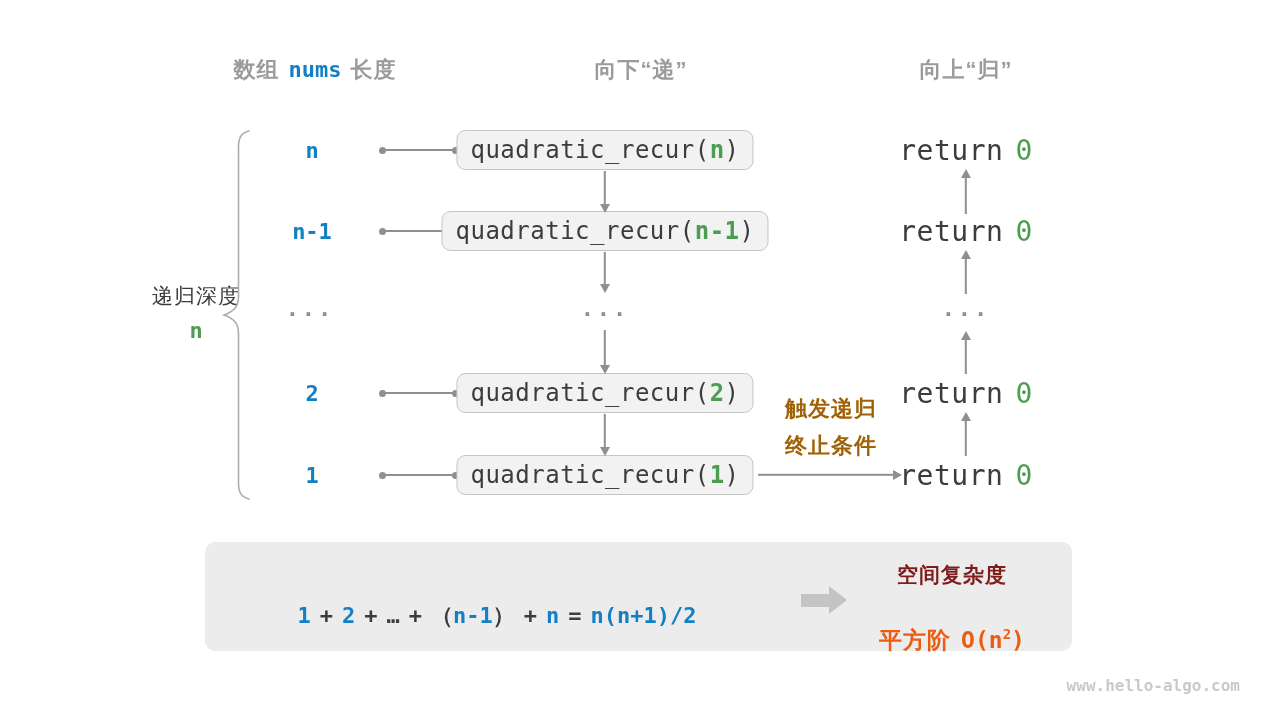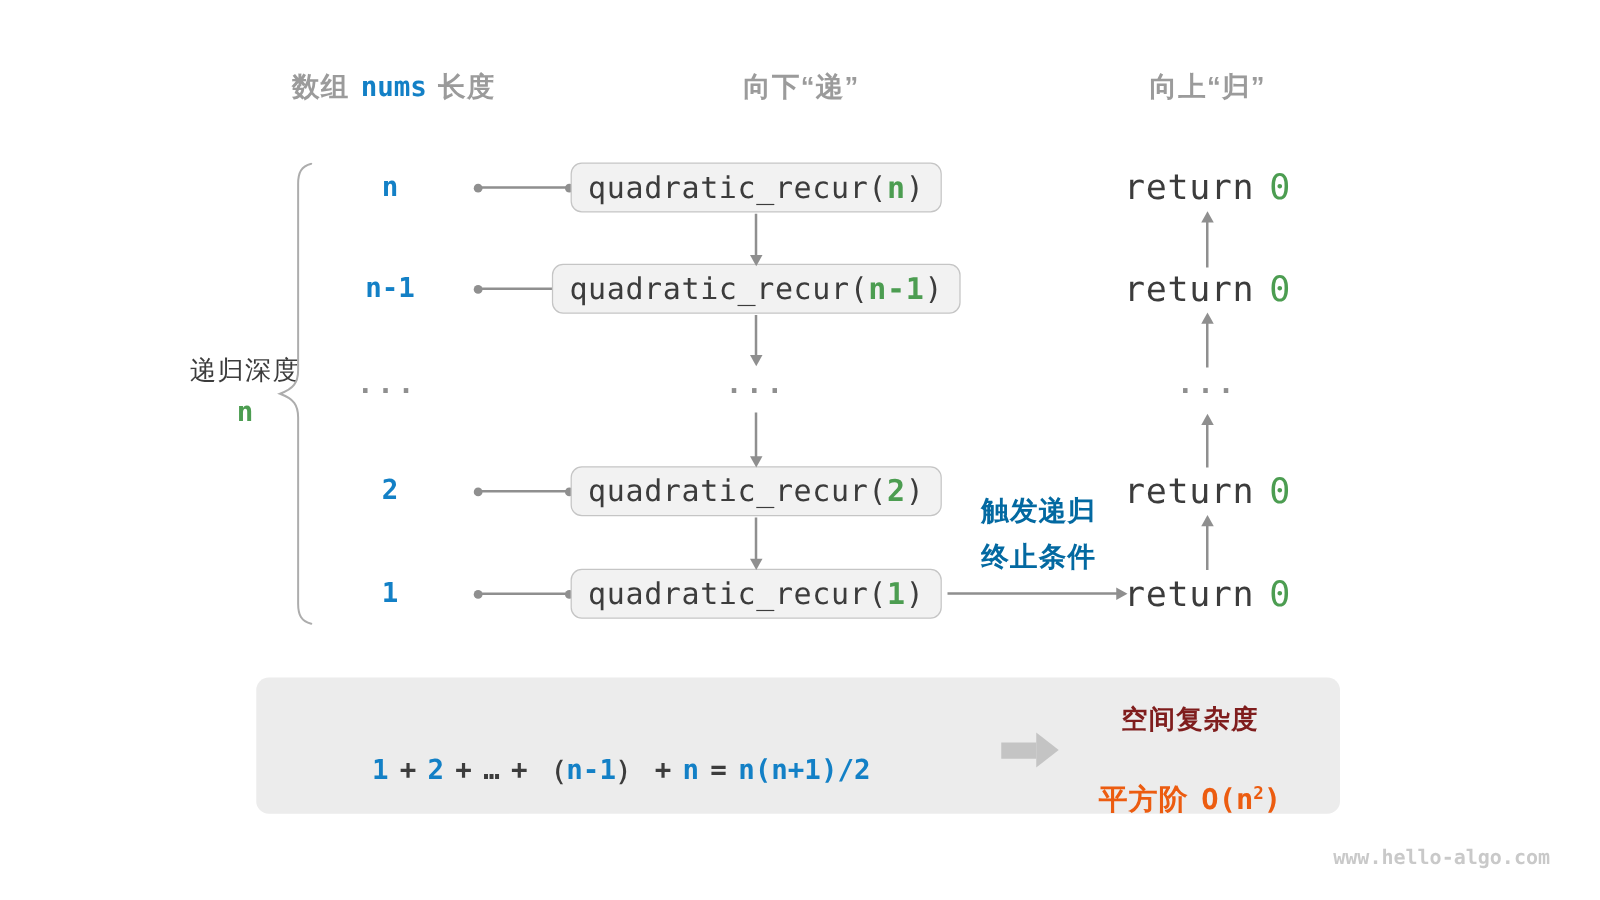--- a/index.html
+++ b/index.html
@@ -48,21 +48,21 @@
   .arrow-v.down .head { bottom:0; border-top:9px solid #8f8f8f; }
   .arrow-v.up .stem { bottom:0; top:8px; }
   .arrow-v.up .head { top:0; border-bottom:9px solid #8f8f8f; }
 
   .arrow-h { position:absolute; height:12px; transform:translateY(-50%); }
   .arrow-h .stem { position:absolute; top:50%; transform:translateY(-50%); left:0; right:8px; height:2.4px; background:#8f8f8f; }
   .arrow-h .head { position:absolute; right:0; top:50%; transform:translateY(-50%); width:0; height:0;
                    border-top:5.5px solid transparent; border-bottom:5.5px solid transparent;
                    border-left:9px solid #8f8f8f; }
 
-  .note { font-size:22px; font-weight:700; color:#0369a1; letter-spacing:1px; }
+  .note { font-size:22px; font-weight:700; color:#a16207; letter-spacing:1px; }
 
   .panel { position:absolute; left:205px; top:542px; width:867px; height:109px;
            background:#ececec; border-radius:10px; }
   .panel-desc { font-size:21px; color:#3c3c3c; letter-spacing:0.5px; }
   .formula { display:inline-flex; gap:9px; align-items:baseline;
              font-family:"DejaVu Sans Mono","Liberation Mono",monospace;
              font-size:22px; font-weight:700; }
   .formula .b { color:#1380c6; }
   .formula .d { color:#3c3c3c; }
   .cx-title { font-size:21px; font-weight:700; color:#7f1d1d; letter-spacing:1px; }

